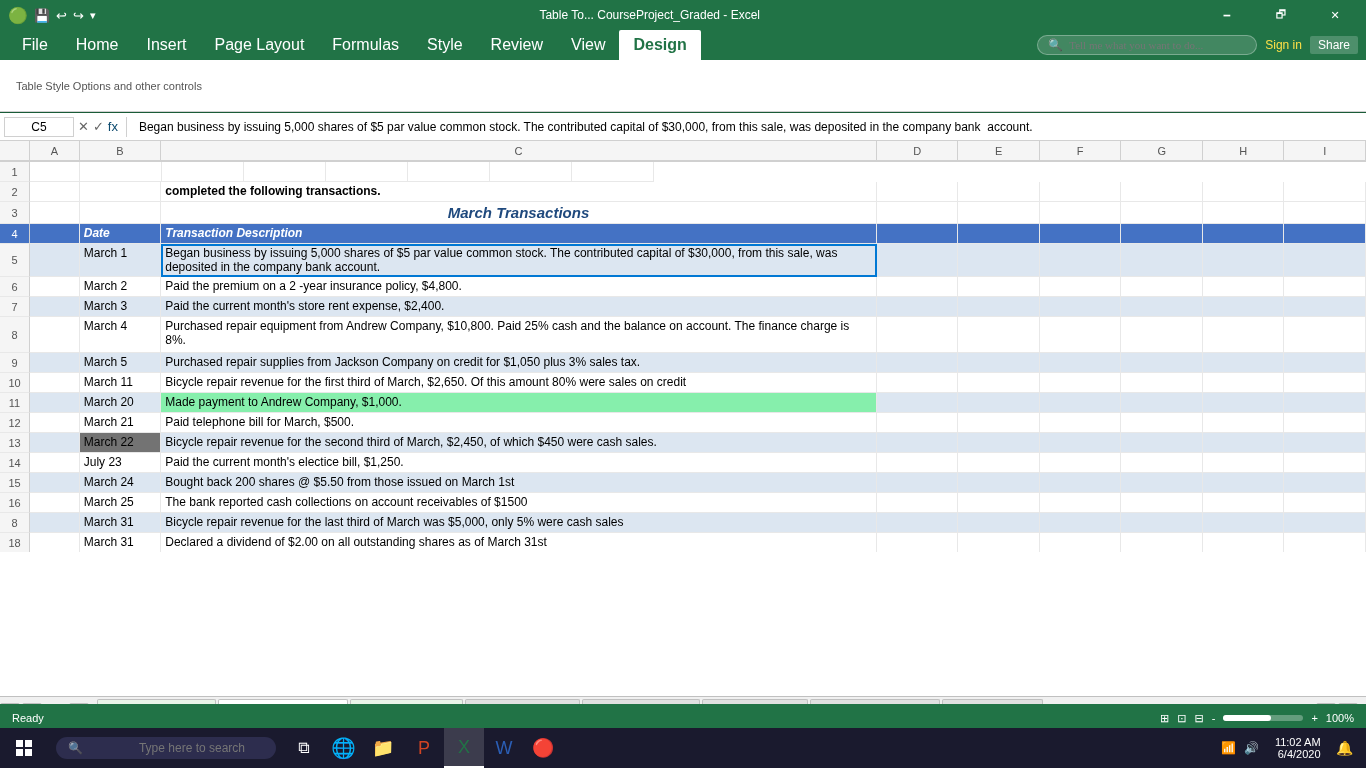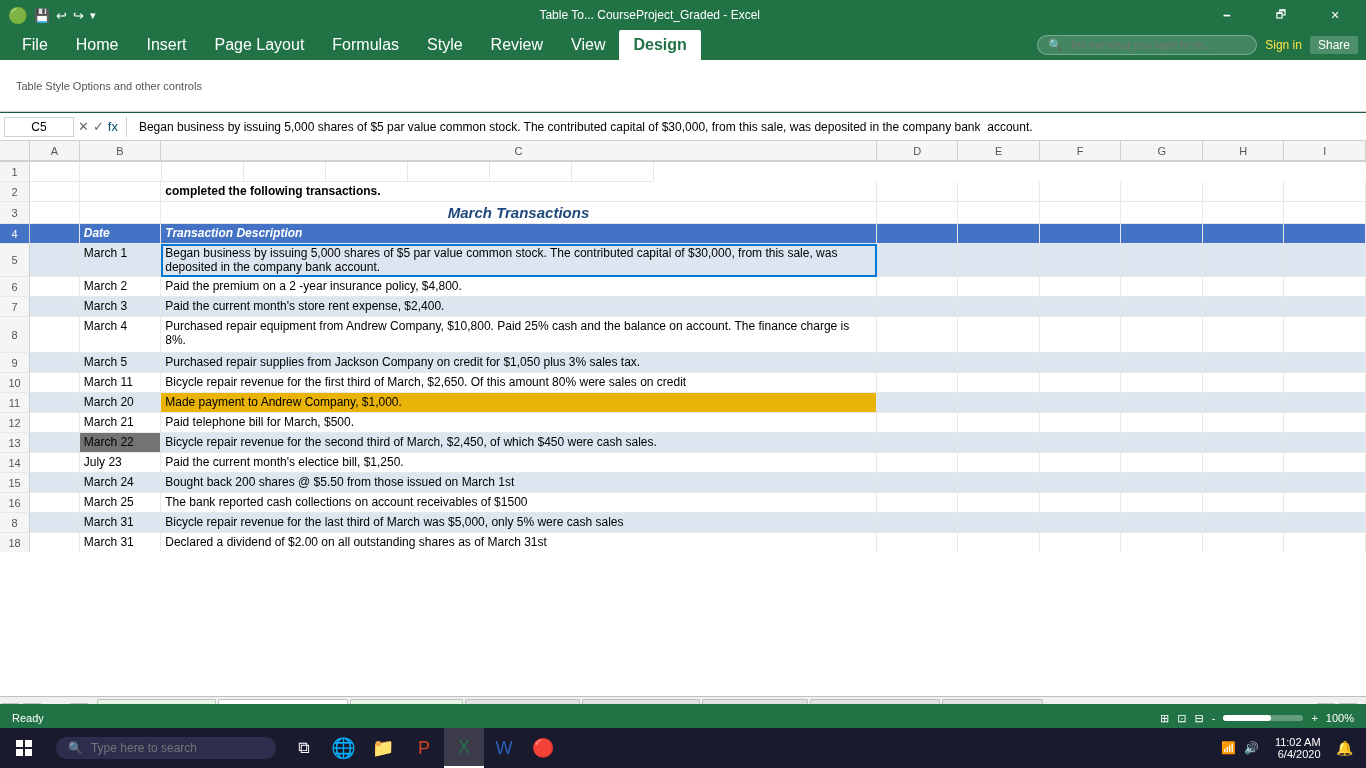--- a/index.html
+++ b/index.html
@@ -90,37 +90,37 @@
       left: 0;
       right: 0;
       height: 40px;
       background: #1a1a2e;
       display: flex;
       align-items: center;
       z-index: 100;
     }
     .start-btn { width: 48px; height: 40px; display: flex; align-items: center; justify-content: center; cursor: pointer; }
     .search-bar { display: flex; align-items: center; background: #2d2d4e; border-radius: 16px; padding: 4px 12px; gap: 8px; margin: 0 8px; width: 220px; }
-    .search-bar input { background: none; border: none; outline: none; color: white; font-size: 12px; width: 160px; }
+    .search-bar input { background: none; border: none; outline: none; color: white; font-size: 12px; width: 160px; margin-left: 48px; }
     .taskbar-icon { width: 40px; height: 40px; display: flex; align-items: center; justify-content: center; cursor: pointer; }
     .taskbar-right { margin-left: auto; display: flex; align-items: center; color: white; font-size: 11px; padding-right: 12px; gap: 16px; }
     .time-display { text-align: right; }
 
     .tell-me-bar {
       display: flex;
       align-items: center;
       background: white;
       border: 1px solid #d0d0d0;
       border-radius: 12px;
       padding: 2px 10px;
       gap: 6px;
       width: 200px;
       margin: 0 8px;
     }
-    .tell-me-bar input { border: none; outline: none; font-size: 11px; width: 150px; }
+    .tell-me-bar input { border: none; outline: none; font-size: 11px; width: 150px; font-family: Liberation Serif, serif; }
 
     .sign-in-area { display: flex; align-items: center; gap: 8px; color: white; font-size: 12px; padding-right: 8px; }
   </style>
 </head>
 <body>
 
 <div class="title-bar">
   <div class="title-bar-left">
     <span style="font-size:16px;">🟢</span>
     <span style="font-size:13px; cursor:pointer;">💾</span>
@@ -318,21 +318,21 @@
     <div class="data-cell" style="width:82px;"></div>
     <div class="data-cell" style="width:82px;"></div>
     <div class="data-cell" style="width:82px;"></div>
     <div class="data-cell" style="width:82px;"></div>
   </div>
 
   <div class="row">
     <div class="row-num">11</div>
     <div class="data-cell" style="width:50px; background:#dce6f1;"></div>
     <div class="data-cell" style="width:82px; background:#dce6f1;">March 20</div>
-    <div class="data-cell" style="width:720px; background:#eab308;">Made payment to Andrew Company, $1,000.</div>
+    <div class="data-cell" style="width:720px; background:#86efac;">Made payment to Andrew Company, $1,000.</div>
     <div class="data-cell" style="width:82px; background:#dce6f1;"></div>
     <div class="data-cell" style="width:82px; background:#dce6f1;"></div>
     <div class="data-cell" style="width:82px; background:#dce6f1;"></div>
     <div class="data-cell" style="width:82px; background:#dce6f1;"></div>
     <div class="data-cell" style="width:82px; background:#dce6f1;"></div>
     <div class="data-cell" style="width:82px; background:#dce6f1;"></div>
   </div>
 
   <div class="row">
     <div class="row-num">12</div>

